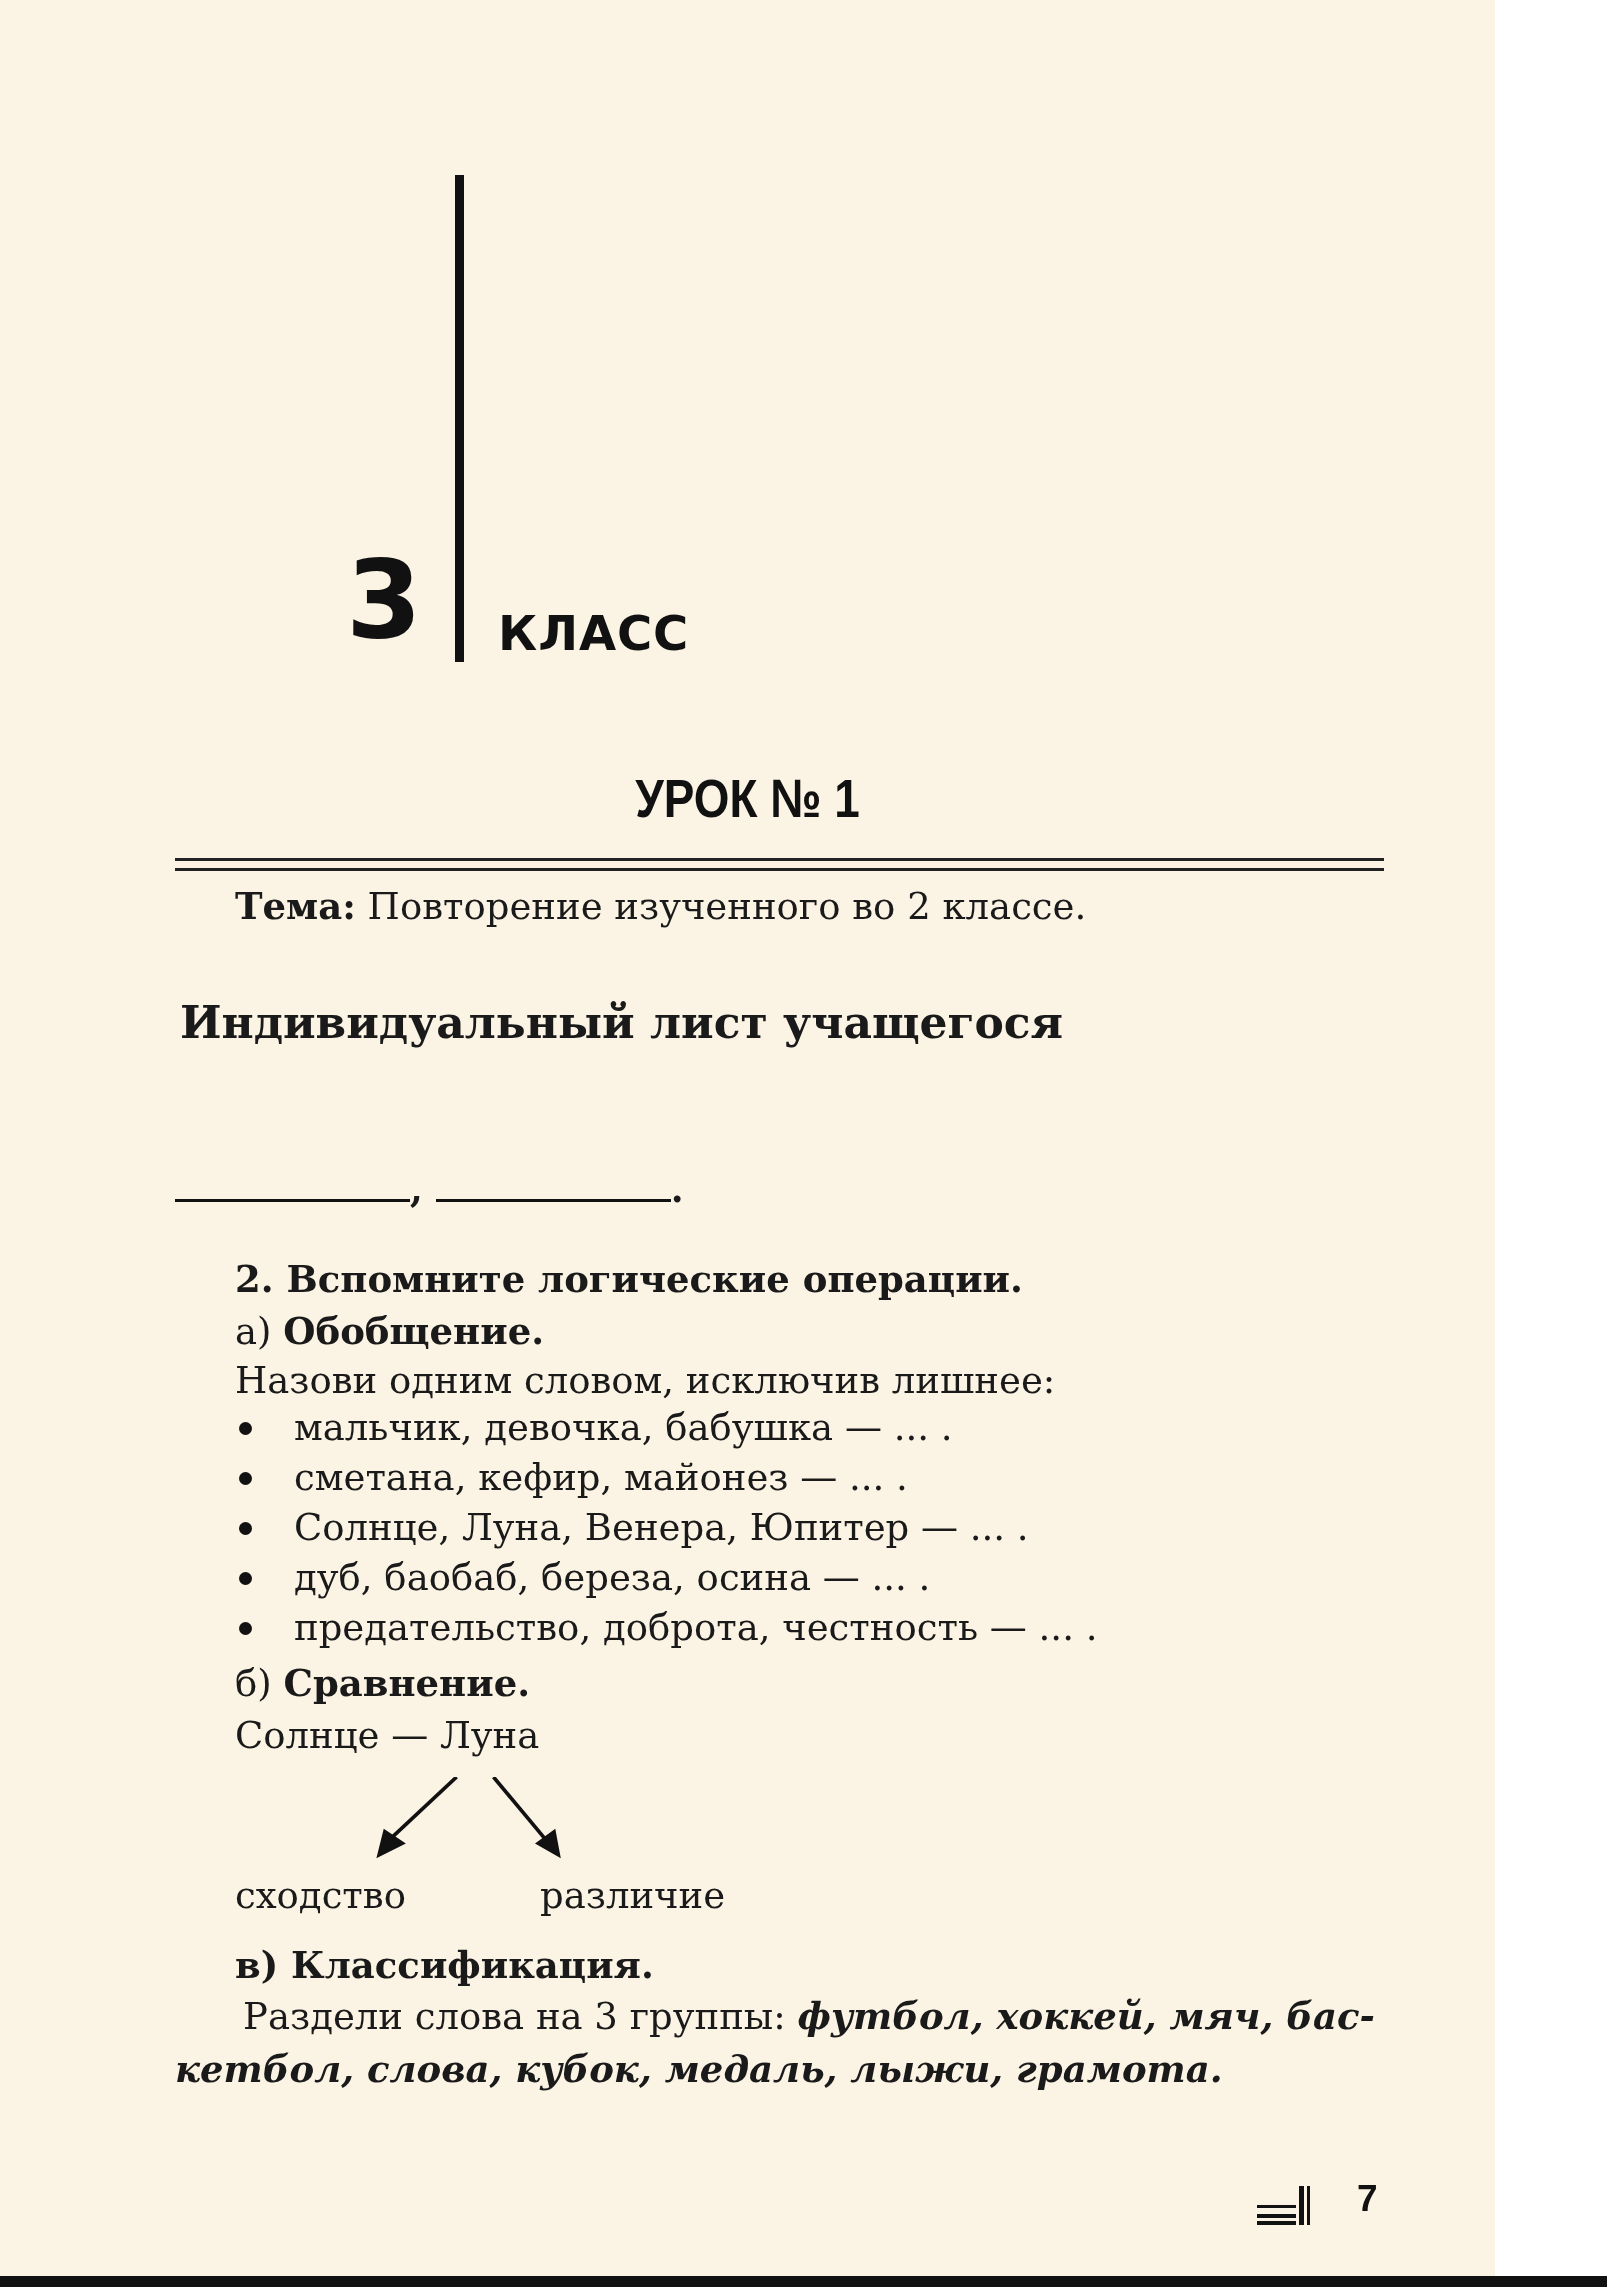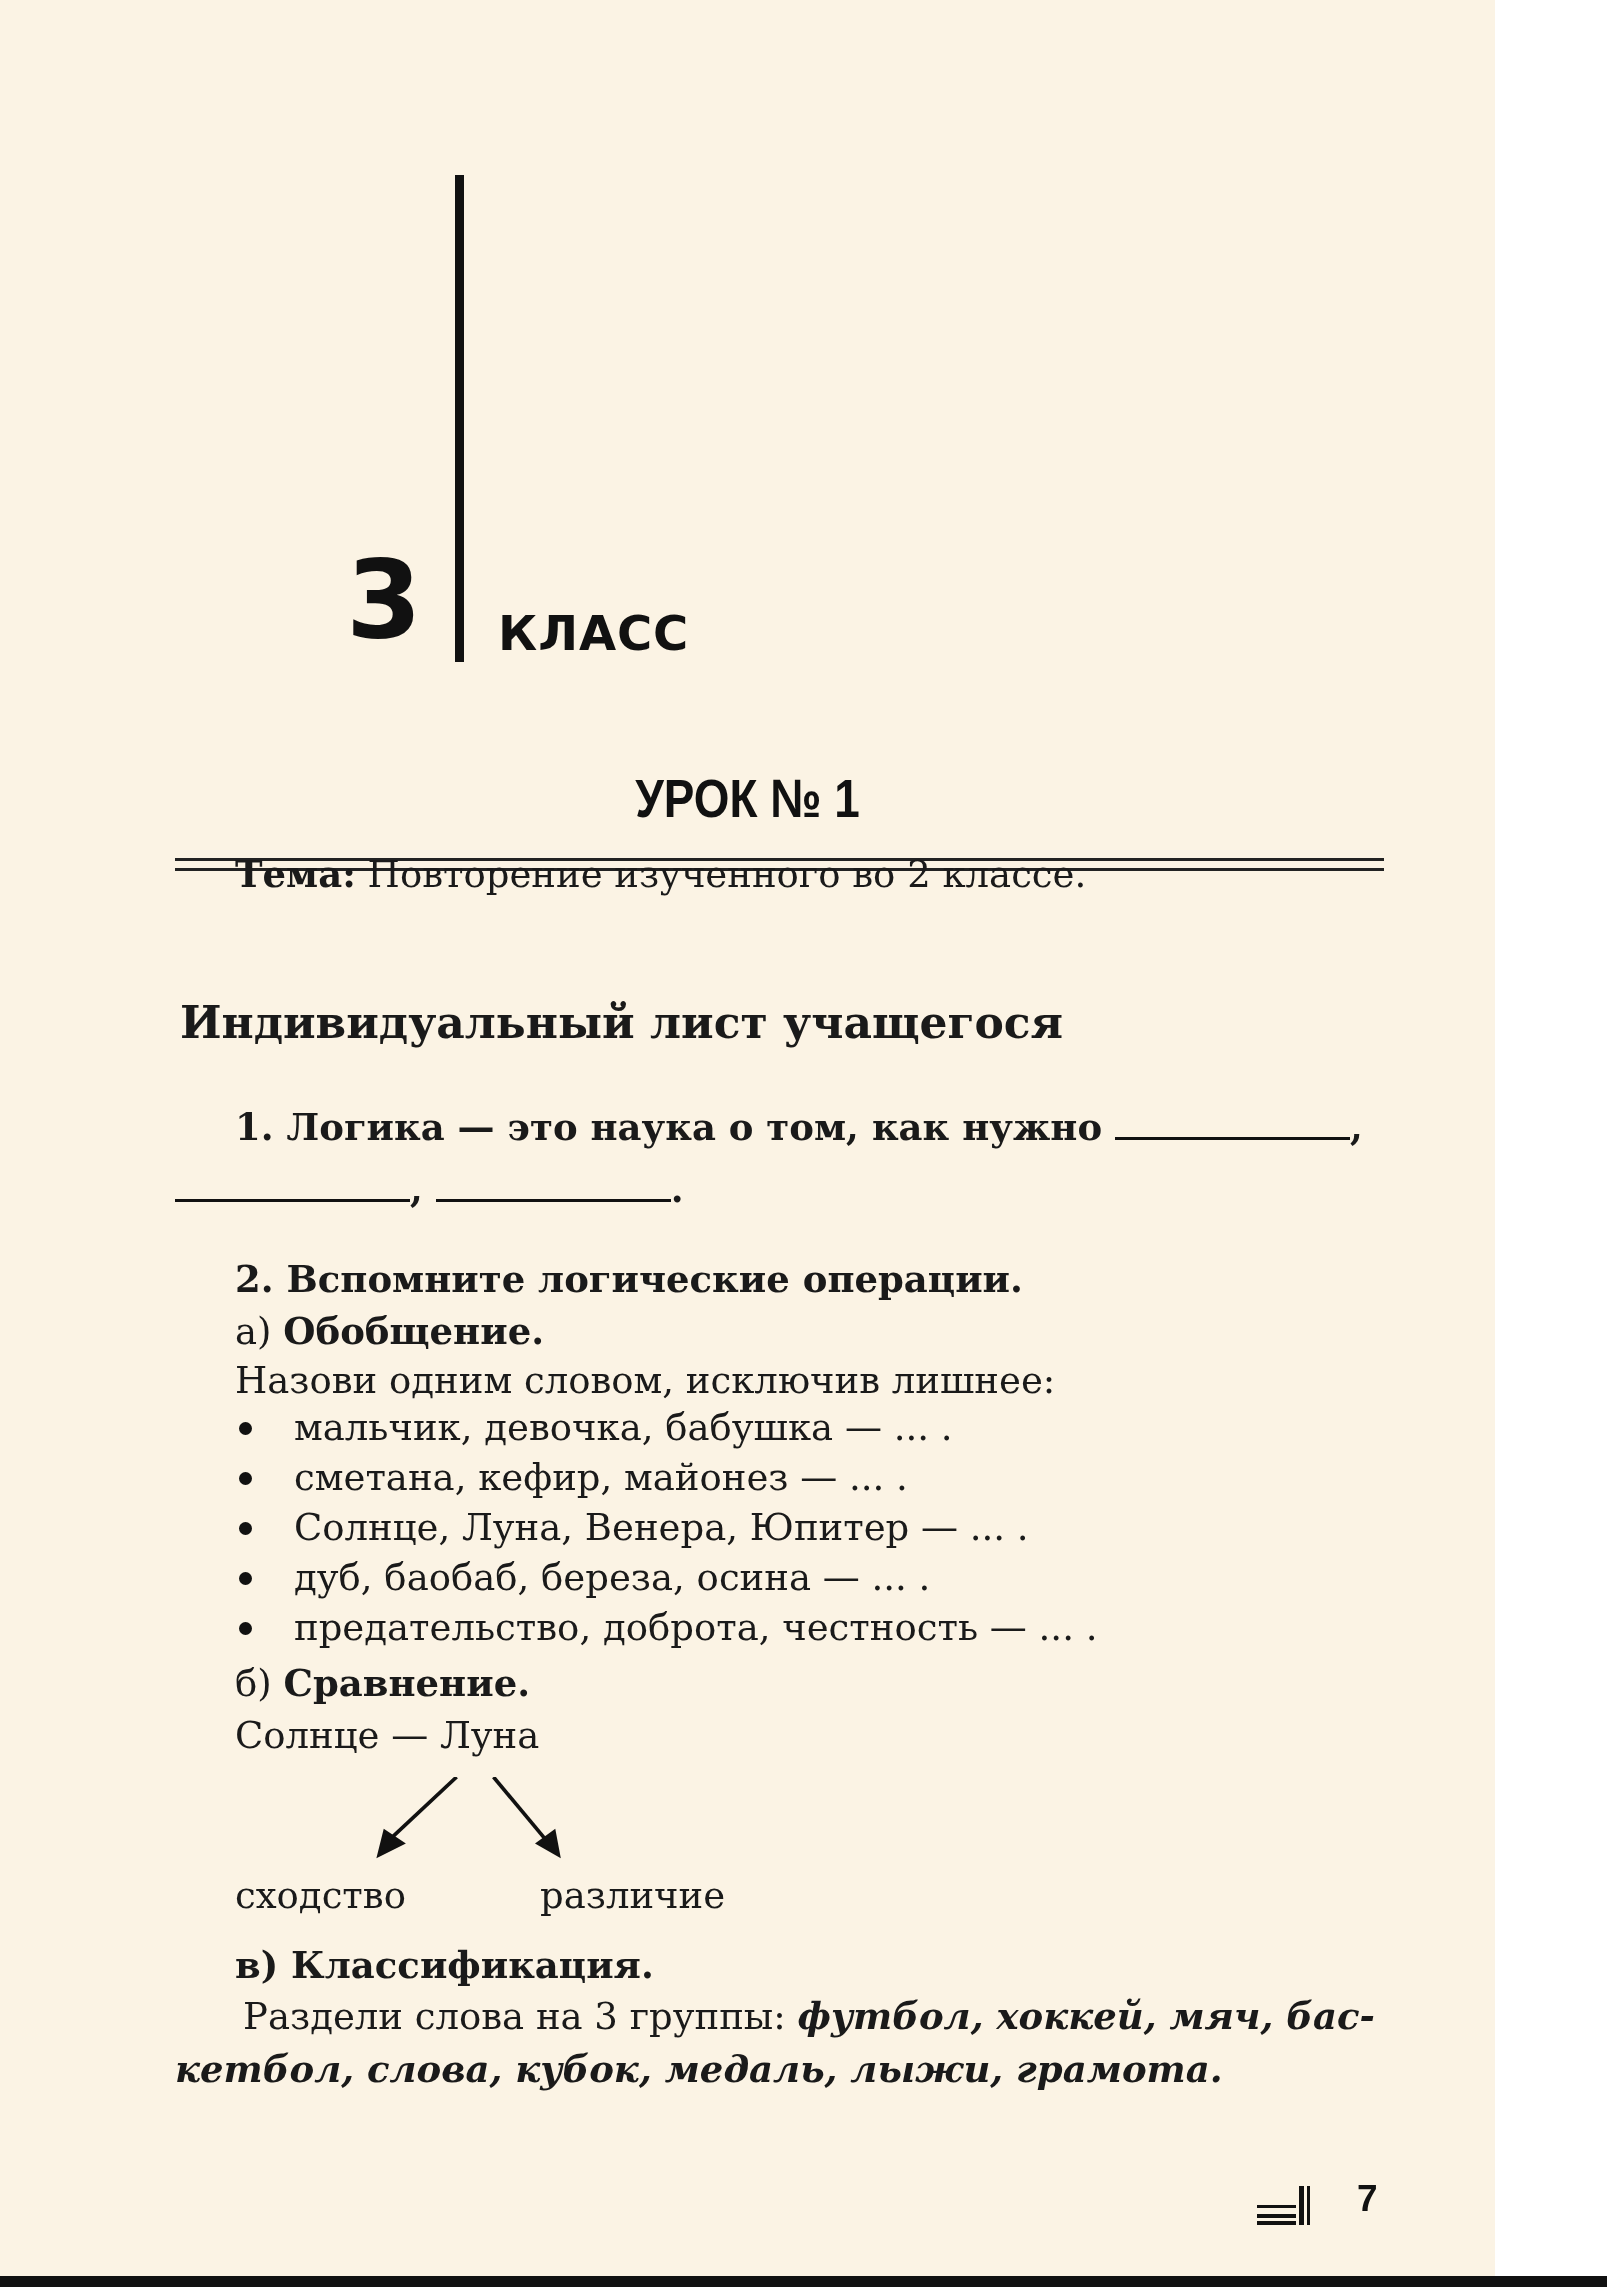--- a/index.html
+++ b/index.html
@@ -61,29 +61,26 @@
 <div class="page">
 
   <div class="chapter-bar"></div>
   <div class="chapter-num">3</div>
   <div class="chapter-word">КЛАСС</div>
 
   <div class="lesson-title">УРОК № 1</div>
   <div class="rule" style="top:858px;"></div>
   <div class="rule" style="top:868px;"></div>
 
-  <div class="text" style="left:235px; top:852px;">
+  <div class="text" style="left:235px; top:884px;">
     <span class="bold">Тема:</span><span> Повторение изученного во 2 классе.</span>
   </div>
 
   <div class="text bold center" style="top:997px; font-size:44px;">Индивидуальный лист учащегося</div>
 
-  <div class="text bold" style="left:235px; top:1104px;">
-    <span>1. Логика — это наука о том, как нужно </span><span class="blank" style="width:235px;"></span><span>,</span>
-  </div>
   <div class="text bold" style="left:175px; top:1166px;">
     <span class="blank" style="width:235px;"></span><span>,</span>
     <span class="blank" style="width:235px;"></span><span>.</span>
   </div>
 
   <div class="text bold" style="left:235px; top:1257px;">2. Вспомните логические операции.</div>
   <div class="text" style="left:235px; top:1309px;">
     <span>а) </span><span class="bold">Обобщение.</span>
   </div>
   <div class="text" style="left:235px; top:1359px;">Назови одним словом, исключив лишнее:</div>

